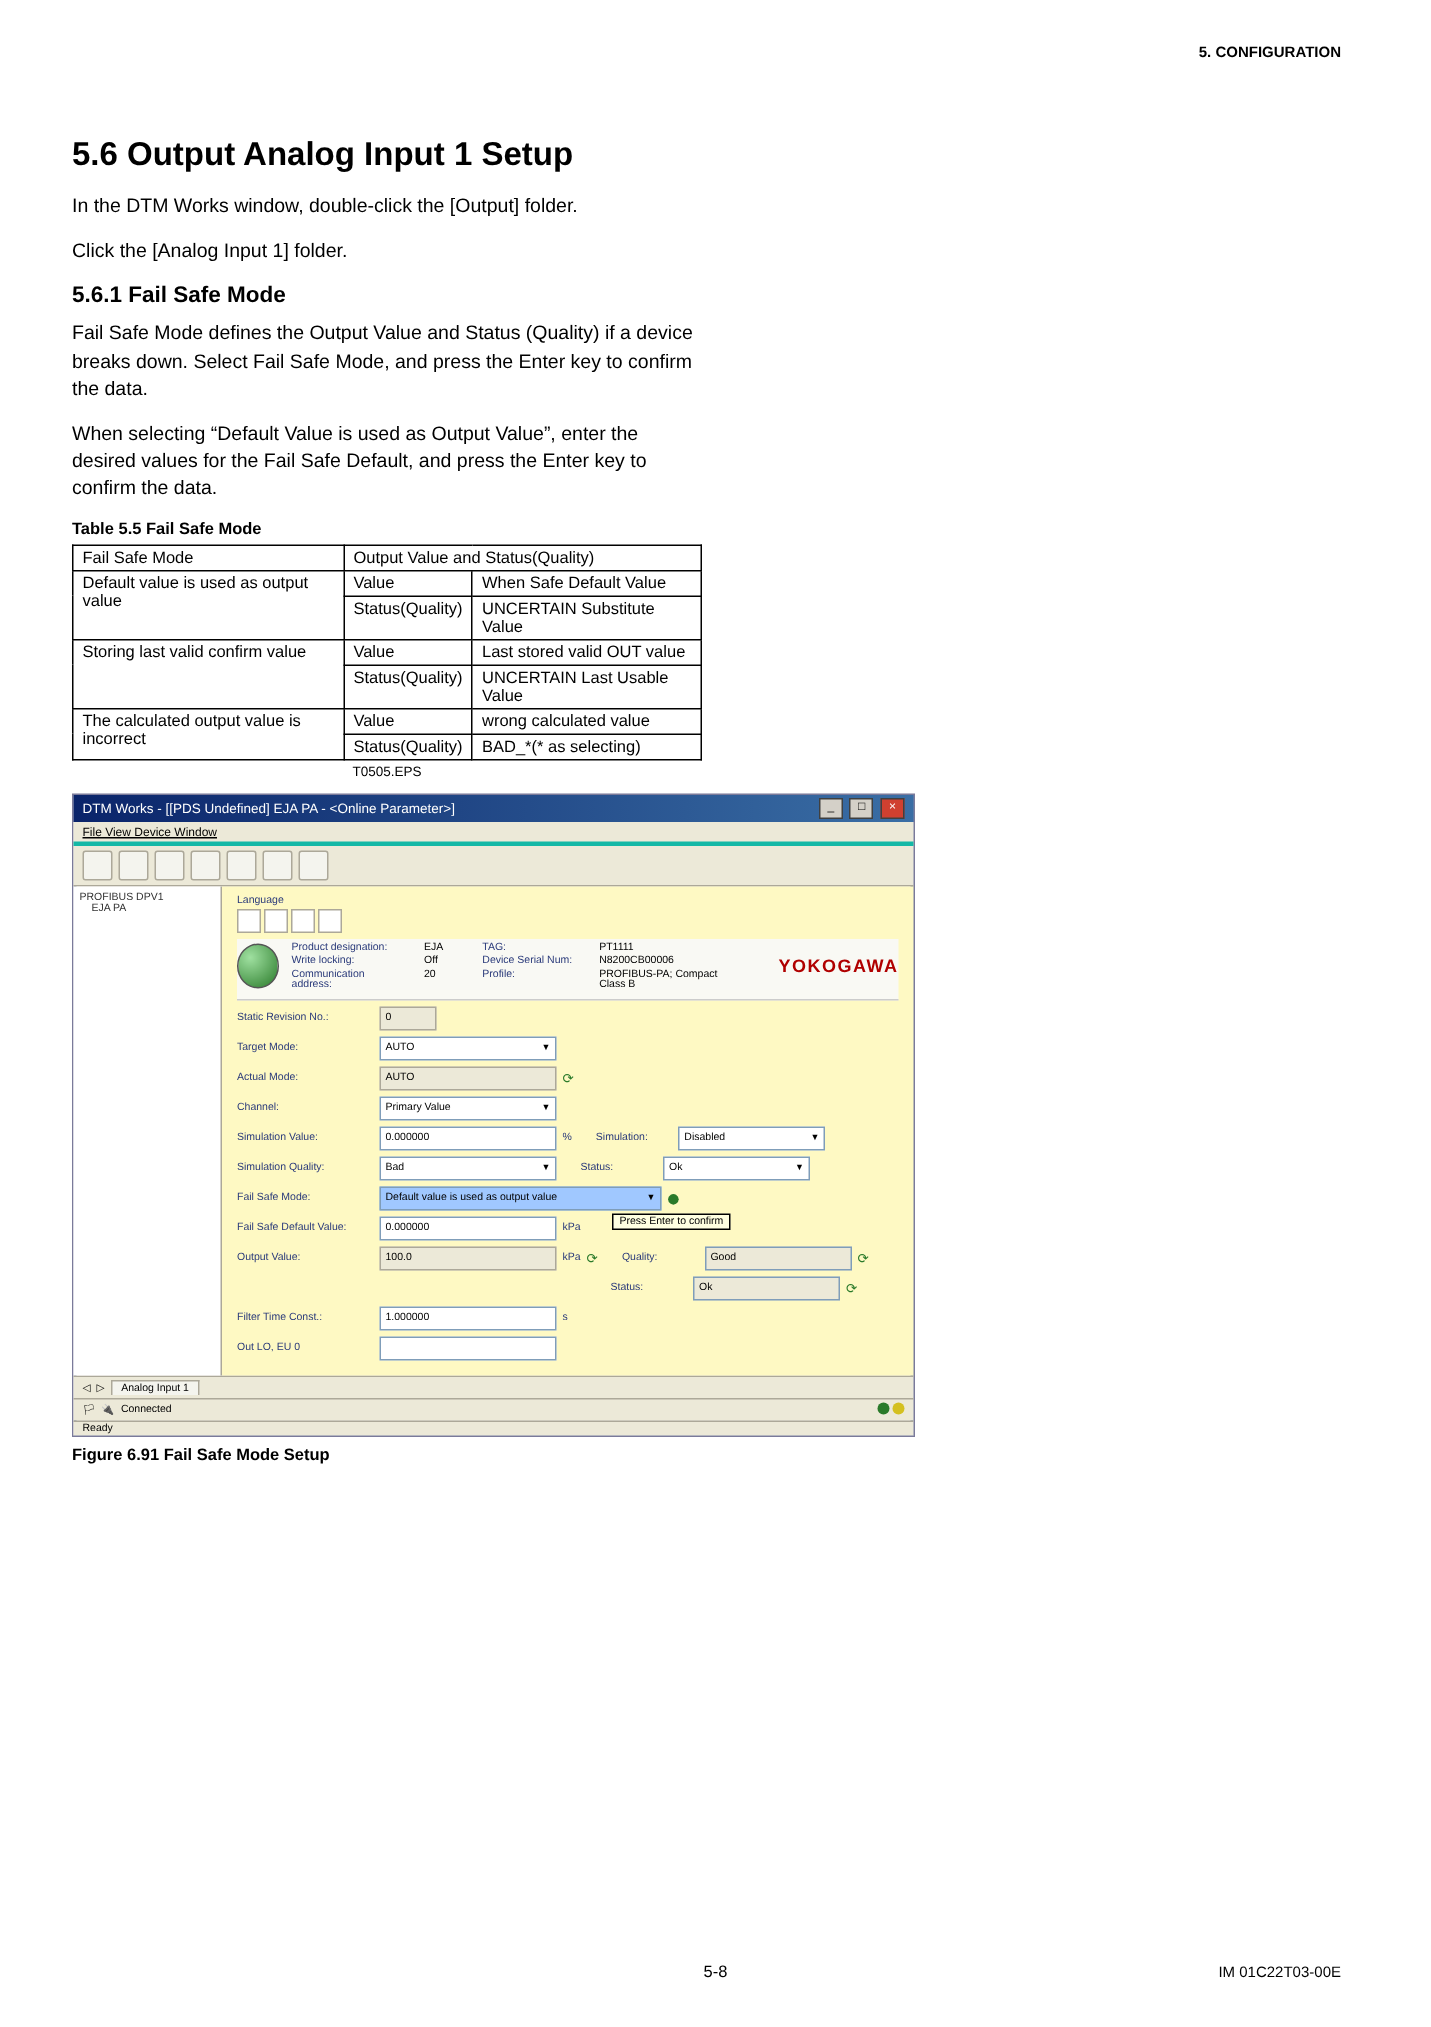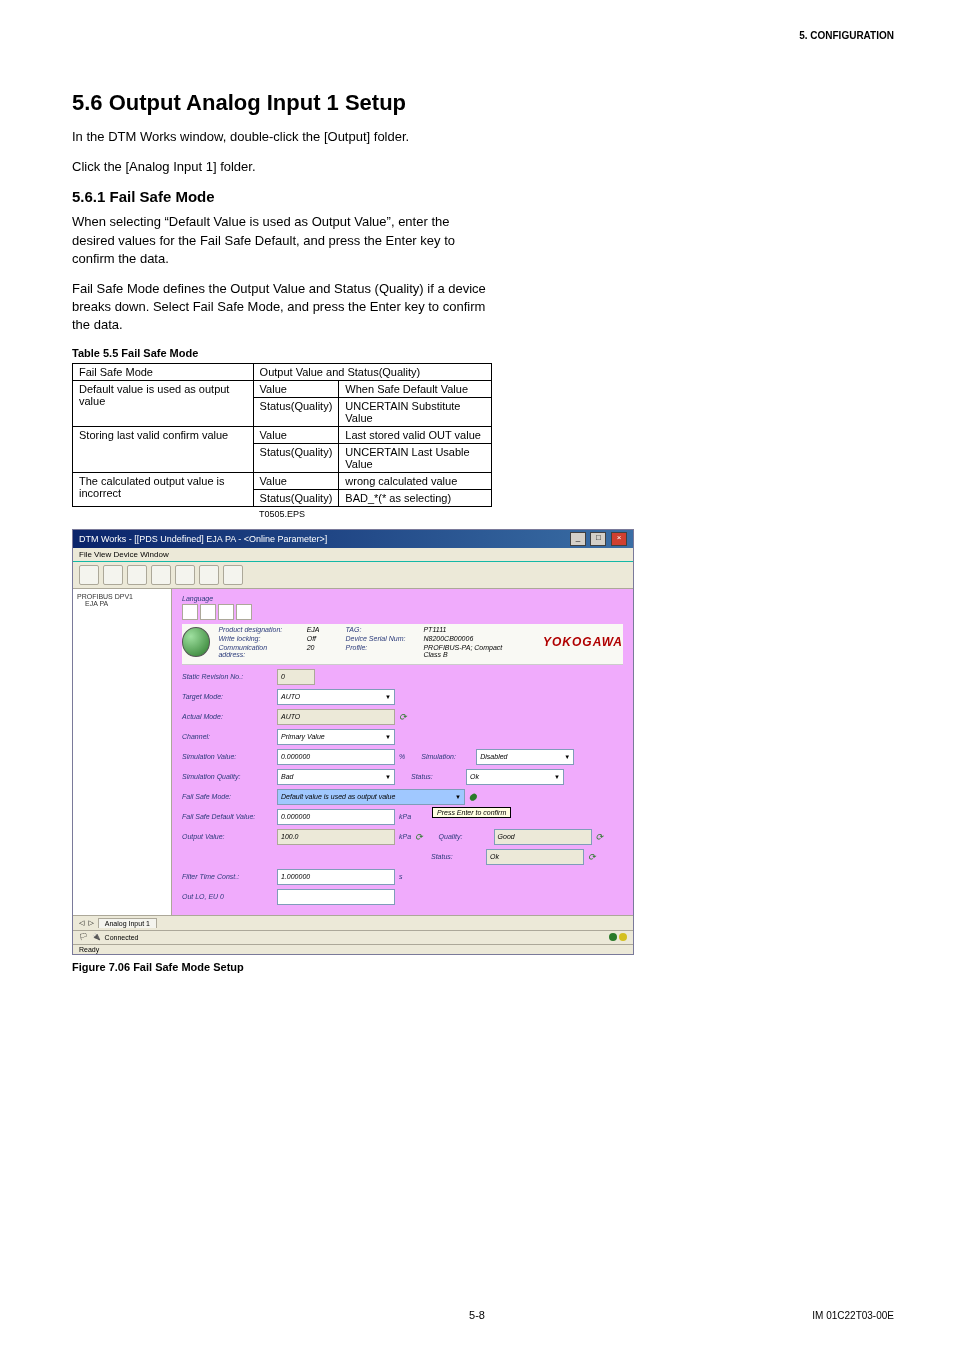--- a/index.html
+++ b/index.html
@@ -7,21 +7,21 @@
     padding: 0;
     background: #ffffff;
     font-family: Arial, Helvetica, sans-serif;
     color: #000;
   }
   .page {
     width: 954px;
     height: 1351px;
     position: relative;
     box-sizing: border-box;
-    padding: 30px 60px 30px 72px;
+    padding: 30px 60px 30px 48px;
     font-size: 12px;
   }
   .header-right {
     position: absolute;
     top: 30px;
     right: 60px;
     font-size: 10px;
     font-weight: bold;
   }
   h1 {
@@ -90,21 +90,22 @@
     text-align: center;
     line-height: 10px;
     color: #000;
     font-size: 8px;
   }
   .dtm-titlebar .winbtns span.close { background: #d04030; color:#fff; }
   .dtm-menubar {
     background: #ece9d8;
     padding: 2px 6px;
     font-size: 8px;
-    border-bottom: 1px solid #14b8a6;
+    border-bottom: 3px solid #14b8a6;
+    text-decoration: underline;
   }
   .dtm-toolbar {
     background: #ece9d8;
     padding: 3px 6px;
     border-bottom: 1px solid #aca899;
     display: flex;
     gap: 4px;
   }
   .dtm-toolbar .tbtn {
     width: 18px; height: 18px;
@@ -119,24 +120,23 @@
   .dtm-tree {
     width: 90px;
     background: #ffffff;
     border-right: 1px solid #aca899;
     padding: 4px;
     font-size: 7px;
     color: #333;
   }
   .dtm-main {
     flex: 1;
-    background: #f0abfc;
+    background: #fef9c3;
     padding: 6px 10px;
     position: relative;
-    font-style: italic;
   }
   .dtm-topstrip {
     background: #f9f9f4;
     border-bottom: 1px solid #ccc;
     padding: 2px 0 6px 0;
     display: flex;
     align-items: center;
     gap: 8px;
     font-size: 7px;
   }
@@ -294,22 +294,22 @@
 <div class="page">
   <div class="header-right">5.  CONFIGURATION</div>
 
   <h1>5.6 Output Analog Input 1 Setup</h1>
 
   <p class="body">In the DTM Works window, double-click the [Output] folder.</p>
   <p class="body">Click the [Analog Input 1] folder.</p>
 
   <h2>5.6.1 Fail Safe Mode</h2>
 
+  <p class="body">Fail Safe Mode defines the Output Value and Status (Quality) if a device breaks down. Select Fail Safe Mode, and press the Enter key to confirm the data.</p>
   <p class="body">When selecting “Default Value is used as Output Value”, enter the desired values for the Fail Safe Default, and press the Enter key to confirm the data.</p>
-  <p class="body">Fail Safe Mode defines the Output Value and Status (Quality) if a device breaks down. Select Fail Safe Mode, and press the Enter key to confirm the data.</p>
 
   <div class="table-caption">Table 5.5 Fail Safe Mode</div>
 
   <table class="failsafe">
     <tbody>
         <tr>
       <td>Fail Safe Mode</td>
       <td colspan="2">Output Value and Status(Quality)</td>
     </tr>
     <tr>
@@ -501,17 +501,17 @@
         <span>Connected</span>
       </span>
       <span>
         <span class="dot-green"></span>
         <span class="dot-yellow"></span>
       </span>
     </div>
     <div style="background:#ece9d8;border-top:1px solid #aca899;padding:1px 6px;font-size:7px;">Ready</div>
   </div>
 
-  <div class="fig-caption">Figure 7.06 Fail Safe Mode Setup</div>
+  <div class="fig-caption">Figure 6.91 Fail Safe Mode Setup</div>
 
   <div class="footer-left">5-8</div>
   <div class="footer-right">IM 01C22T03-00E</div>
 </div>
 
 </body></html>

